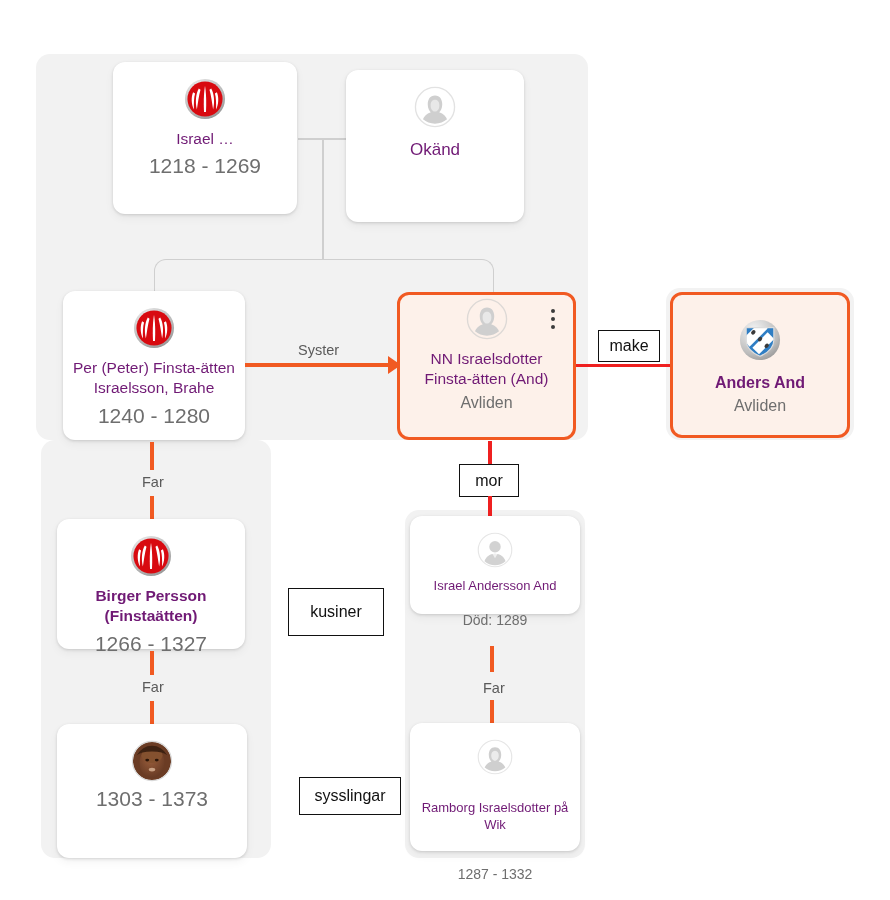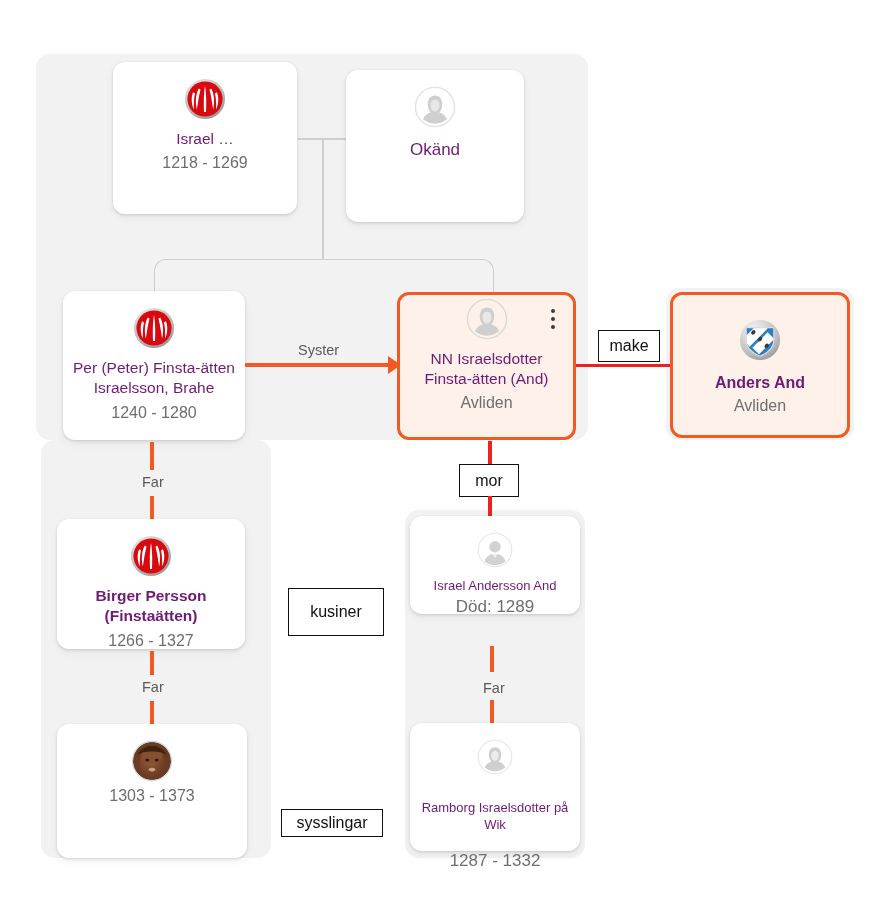--- a/index.html
+++ b/index.html
@@ -40,25 +40,25 @@
   .card .name {
     color: #701a75;
     line-height: 1.32;
     padding: 0 6px;
   }
   .card .dates {
     color: #6e6e6e;
     line-height: 1.32;
   }
   .card.big .name  { font-size: 15.5px; margin-top: 9px; }
-  .card.big .dates { font-size: 16px; margin-top: 3px; }
+  .card.big .dates { font-size: 21px; margin-top: 3px; }
   .card.sel  .name { font-size: 15.5px; margin-top: 9px; }
   .card.sel  .dates{ font-size: 16px; margin-top: 2px; }
   .card.small .name  { font-size: 13px; margin-top: 9px; }
-  .card.small .dates { font-size: 17px; margin-top: 2px; }
+  .card.small .dates { font-size: 14px; margin-top: 17px; }
   .card.plain .name  { font-size: 17px; margin-top: 11px; }
 
   
   .avatar { width: 42px; height: 42px; position: relative; }
   .avatar.sm { width: 36px; height: 36px; }
 
   
   .dots {
     position: absolute;
     top: 14px; right: 18px;
@@ -304,15 +304,15 @@
         <circle cx="22" cy="22" r="20.5" fill="#fff" stroke="#e6e6e6" stroke-width="1.4"></circle>
         <path d="M22 10 c-5.2 0 -7.6 4.2 -7.6 9.2 0 4.4 1.6 7 3.2 8.3 -4.4 1.5 -7.2 4.3 -8.2 7.4 3.3 2.9 7.7 4.6 12.6 4.6 4.9 0 9.3 -1.7 12.6 -4.6 -1 -3.1 -3.8 -5.9 -8.2 -7.4 1.6 -1.3 3.2 -3.9 3.2 -8.3 0 -5 -2.4 -9.2 -7.6 -9.2 z" fill="#cfcfcf"></path>
         <path d="M22 14.5 c-3.3 0 -4.6 2.7 -4.6 5.8 0 3.6 2 6.4 4.6 6.4 2.6 0 4.6 -2.8 4.6 -6.4 0 -3.1 -1.3 -5.8 -4.6 -5.8 z" fill="#ececec"></path>
       </svg>
     </div>
     <div class="name">Ramborg Israelsdotter på Wik</div>
     <div class="dates">1287 - 1332</div>
   </div>
 
   <div class="elabel-box" style="left:288px; top:588px; width:96px; height:48px;">kusiner</div>
-  <div class="elabel-box" style="left:281px; top:777px; width:102px; height:28px;margin-top:32px;">sysslingar</div>
+  <div class="elabel-box" style="left:299px; top:777px; width:102px; height:38px;">sysslingar</div>
 
 </div>
 
 </body></html>

